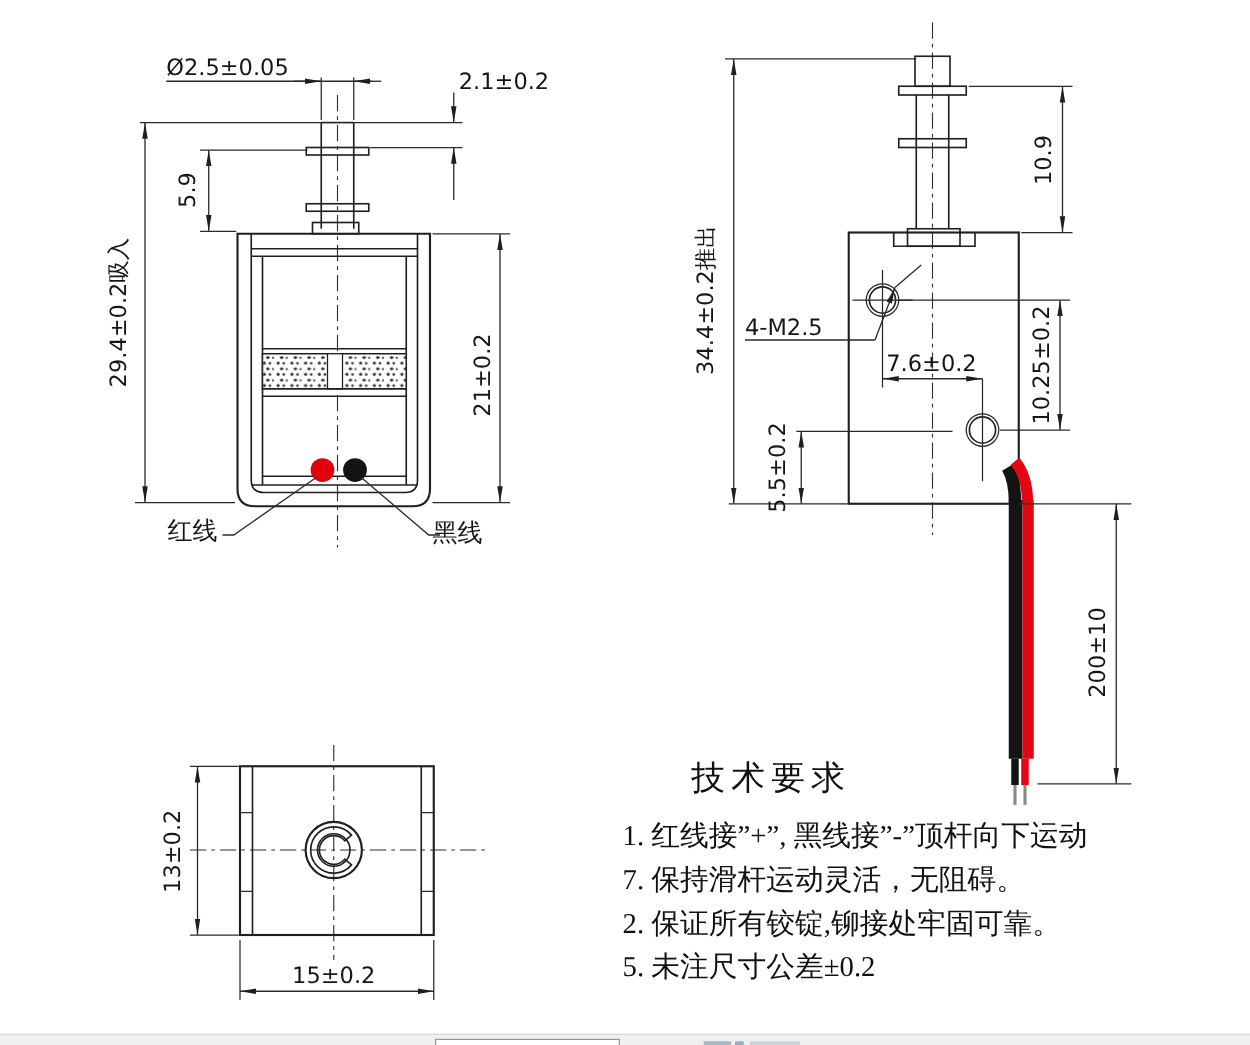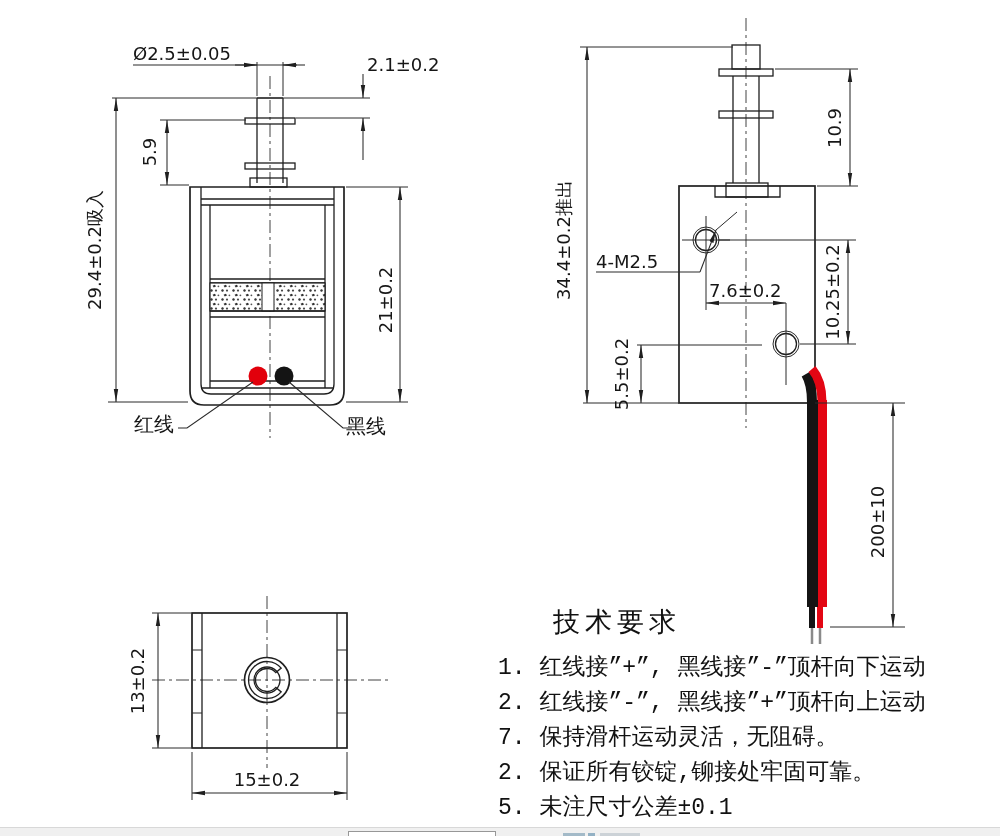--- a/index.html
+++ b/index.html
@@ -9,21 +9,21 @@
   .ln{stroke:#1f1f1f;stroke-width:1.7;fill:none;stroke-linecap:butt;}
   .md{stroke:#1f1f1f;stroke-width:1.3;fill:none;}
   .thin{stroke:#2a2a2a;stroke-width:1;fill:none;}
   .dim{stroke:#2a2a2a;stroke-width:1.05;fill:none;}
   .cl{stroke:#2e2e2e;stroke-width:0.9;fill:none;stroke-dasharray:13 4 3 4;}
   text.d{font:18px "DejaVu Sans",sans-serif;fill:#161616;}
   text.zh{font:20px "DejaVu Sans",sans-serif;fill:#161616;}
   .techtitle{position:absolute;left:553px;top:604px;font-size:27px;letter-spacing:5px;
              color:#111;font-family:Liberation Sans, sans-serif;}
   .techlist{position:absolute;left:498px;top:651px;width:480px;font-size:23px;line-height:35px;
-            color:#111;font-family:Liberation Mono, monospace;white-space:nowrap;}
+            color:#111;font-family:Liberation Serif, serif;white-space:nowrap;}
   .taskbar{position:absolute;left:0;top:827px;width:1000px;height:9px;background:#f0f0f0;
            border-top:1px solid #d8d8d8;}
   .tb-input{position:absolute;left:348px;top:3px;width:146px;height:12px;background:#fff;
             border:1px solid #979797;}
   .tb-ic1{position:absolute;left:563px;top:5px;width:22px;height:6px;background:#a3bac8;}
   .tb-ic2{position:absolute;left:588px;top:5px;width:7px;height:6px;background:#93b1c4;}
   .tb-ic3{position:absolute;left:600px;top:5px;width:40px;height:6px;background:#ccd2d7;}
 </style>
 </head>
 <body>
@@ -184,24 +184,23 @@
 
     <text class="d" x="267" y="786" text-anchor="middle">15±0.2</text>
     <path class="dim" d="M192,793 H347" marker-start="url(#ar)" marker-end="url(#ar)"></path>
     <path class="thin" d="M192,752 V800 M347,752 V800"></path>
   </g>
 </svg>
 
   <div class="techtitle">技术要求</div>
   <div class="techlist">
     <div>1. 红线接”+”, 黑线接”-”顶杆向下运动</div>
-    <div>2. 红线接”-”, 黑线接”+”顶杆向上运动</div>
     <div>7. 保持滑杆运动灵活，无阻碍。</div>
     <div>2. 保证所有铰锭,铆接处牢固可靠。</div>
-    <div>5. 未注尺寸公差±0.1</div>
+    <div>5. 未注尺寸公差±0.2</div>
   </div>
 
   <div class="taskbar">
     <div class="tb-input"></div>
     <div class="tb-ic1"></div>
     <div class="tb-ic2"></div>
     <div class="tb-ic3"></div>
   </div>
 </div>
 

